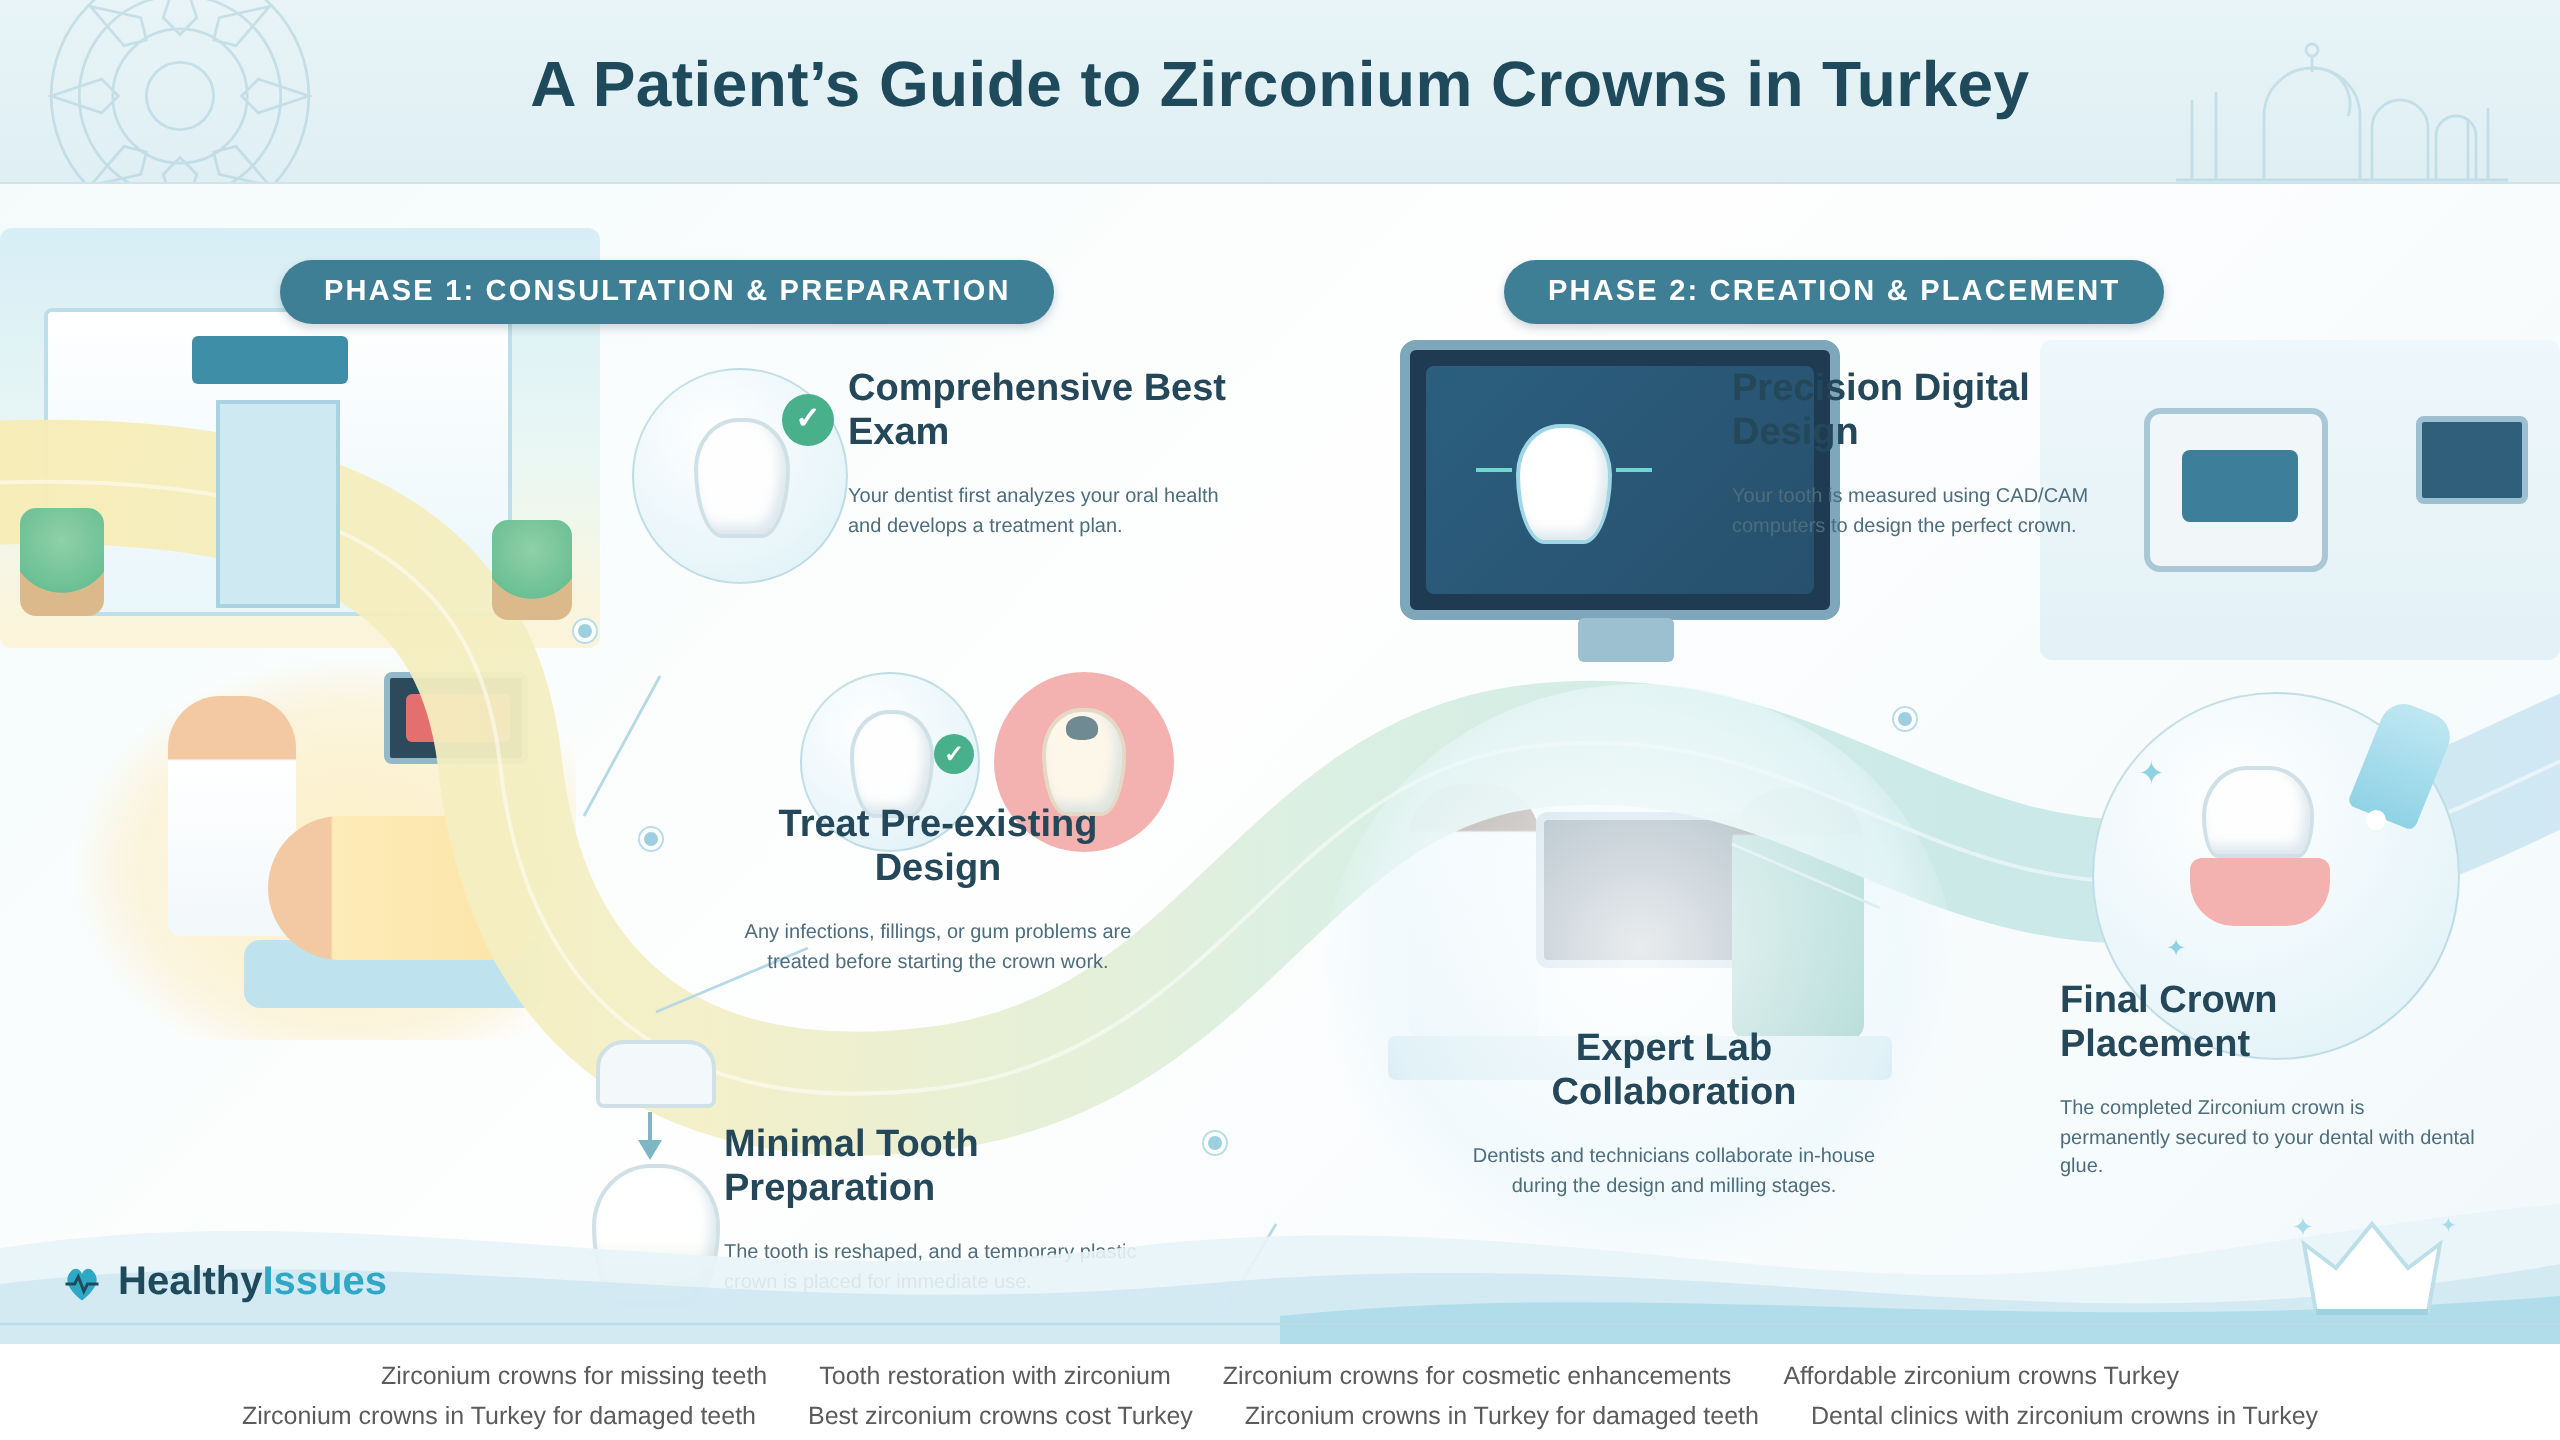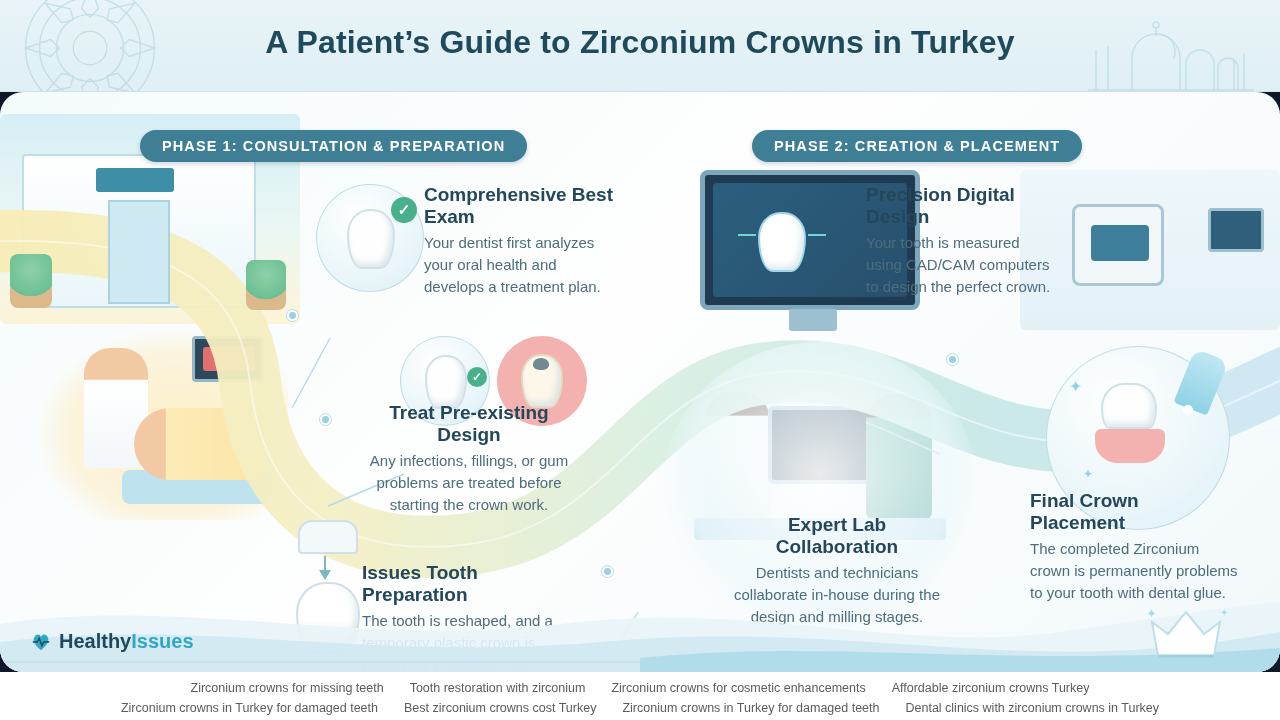--- a/index.html
+++ b/index.html
@@ -48,21 +48,20 @@
     opacity: 0.35;
   }
 
   
   .canvas {
     position: absolute;
     left: 0; top: 92px;
     width: 1280px; height: 580px;
     background: linear-gradient(135deg, #f4fbfb 0%, #fefefe 45%, #f2f9fb 100%);
     overflow: hidden;
-    border-radius: 23px;
   }
 
   
   .illus {
     position: absolute;
     border-radius: 6px;
   }
   .illus-clinic {
     left: 0; top: 22px; width: 300px; height: 210px;
     background: linear-gradient(180deg,#d7eef6 0%, #eaf7f4 55%, #fdf4d8 100%);
@@ -195,22 +194,22 @@
 
   
   .step { position: absolute; }
   .step-title {
     font-size: 19px;
     font-weight: bold;
     color: #24475a;
     line-height: 1.16;
   }
   .step-desc {
-    margin-top: 4px;
-    font-size: 15px;
+    margin-top: 14px;
+    font-size: 10px;
     color: #4d6d7c;
     line-height: 1.45;
   }
 
   
   .medallion {
     position: absolute;
     border-radius: 50%;
     background: radial-gradient(circle at 38% 30%, #ffffff 0%, #eaf6fa 60%, #dcf0f6 100%);
     border: 1px solid rgba(140,190,205,0.45);
@@ -413,21 +412,21 @@
     </div>
     <div class="dot" style="left:320px; top:322px;"></div>
 
     <div class="medallion" style="left:280px; top:422px; width:96px; height:150px; border-radius:18px; background:transparent; border:none;">
       <div class="tooth" style="left:18px; top:6px; width:60px; height:34px; border-radius:14px 14px 4px 4px; background:#f3f8fa; border-color:#cfe0e6;"></div>
       <div style="position:absolute; left:44px; top:42px; width:2px; height:16px; background:#7fb6c6;"></div>
       <div style="position:absolute; left:39px; top:56px; width:12px; height:10px; background:#7fb6c6; clip-path:polygon(50% 100%,0 0,100% 0);"></div>
       <div class="tooth tooth-shape" style="left:16px; top:68px; width:64px; height:74px; background:linear-gradient(180deg,#ffffff 0%, #ffffff 52%, #cfe8c9 100%);"></div>
     </div>
     <div class="step" style="left:362px; top:470px; width:214px;">
-      <div class="step-title">Issues Tooth Preparation</div>
+      <div class="step-title">Minimal Tooth Preparation</div>
       <div class="step-desc">The tooth is reshaped, and a temporary plastic crown is placed for immediate use.</div>
     </div>
     <div class="dot" style="left:602px; top:474px;"></div>
 
     <div class="medallion" style="left:736px; top:106px; width:92px; height:92px; background:transparent; border:none;">
       <div class="tooth tooth-shape" style="left:22px; top:14px; width:48px; height:60px; background:#ffffff; border-color:#9ed6e6;"></div>
       <div style="position:absolute; left:2px; top:36px; width:18px; height:2px; background:#6fd7d0;"></div>
       <div style="position:absolute; right:2px; top:36px; width:18px; height:2px; background:#6fd7d0;"></div>
     </div>
     <div class="step" style="left:866px; top:92px; width:188px;">
@@ -445,21 +444,21 @@
     <div class="medallion" style="left:1046px; top:254px; width:184px; height:184px;">
       <div class="tooth tooth-shape" style="left:54px; top:36px; width:56px; height:46px; border-radius:40% 40% 14% 14% / 54% 54% 46% 46%;"></div>
       <div style="position:absolute; left:48px; top:82px; width:70px; height:34px; background:#f3b2b0; border-radius:6px 6px 22px 22px;"></div>
       <div style="position:absolute; right:10px; top:6px; width:36px; height:58px; background:linear-gradient(180deg,#bfe7f2 0%, #8fd2e6 100%); border-radius:12px 12px 4px 4px; transform:rotate(22deg);"></div>
       <div style="position:absolute; right:36px; top:58px; width:10px; height:10px; background:#ffffff; border-radius:50%;"></div>
       <div style="position:absolute; left:22px; top:30px; color:#8fd2e6; font-size:16px;">✦</div>
       <div style="position:absolute; left:36px; top:120px; color:#8fd2e6; font-size:12px;">✦</div>
     </div>
     <div class="step" style="left:1030px; top:398px; width:208px;">
       <div class="step-title">Final Crown Placement</div>
-      <div class="step-desc">The completed Zirconium crown is permanently problems to your tooth with dental glue.</div>
+      <div class="step-desc">The completed Zirconium crown is permanently secured to your dental with dental glue.</div>
     </div>
 
     <svg class="wave" viewBox="0 0 1280 110" preserveAspectRatio="none">
       <path d="M0 62 C 180 34, 360 86, 560 62 C 760 38, 900 92, 1060 70 C 1160 56, 1230 44, 1280 40 L1280 110 L0 110 Z" fill="#e8f4f8" opacity="0.9"></path>
       <path d="M0 80 C 200 56, 380 100, 600 80 C 820 60, 980 102, 1160 86 C 1220 80, 1258 74, 1280 70 L1280 110 L0 110 Z" fill="#cfe8f2" opacity="0.85"></path>
       <path d="M640 96 C 840 76, 1000 108, 1280 86 L1280 110 L640 110 Z" fill="#a9d9e8" opacity="0.8"></path>
       <path d="M0 100 H1280" stroke="#b9dce8" stroke-width="1.2" fill="none"></path>
     </svg>
 
     <svg class="crown-badge" viewBox="0 0 96 72">

